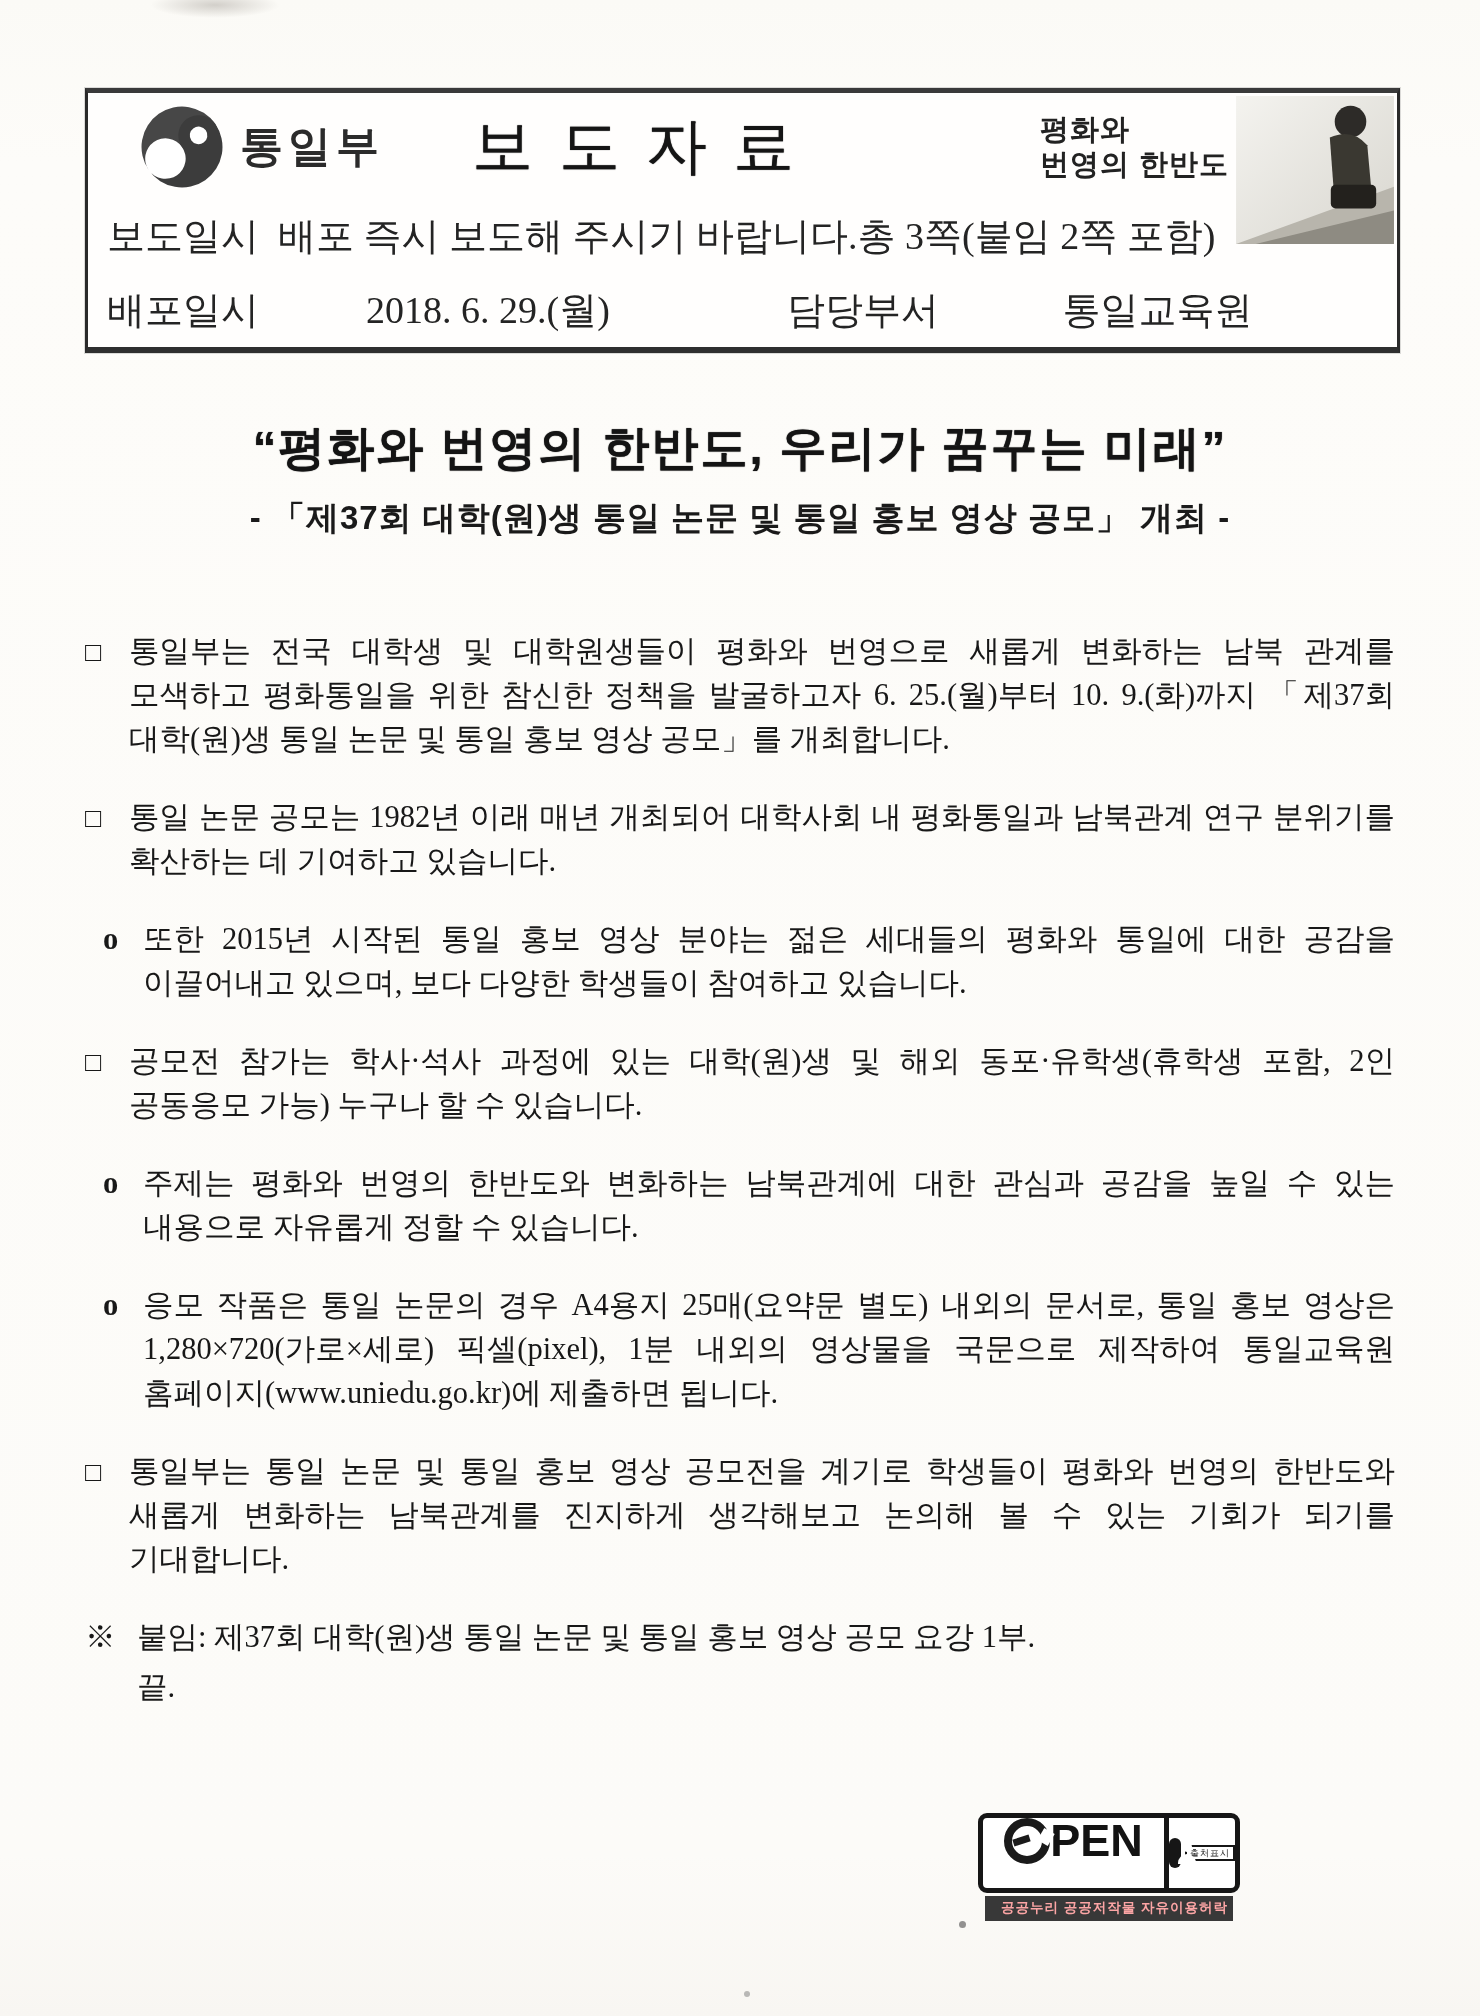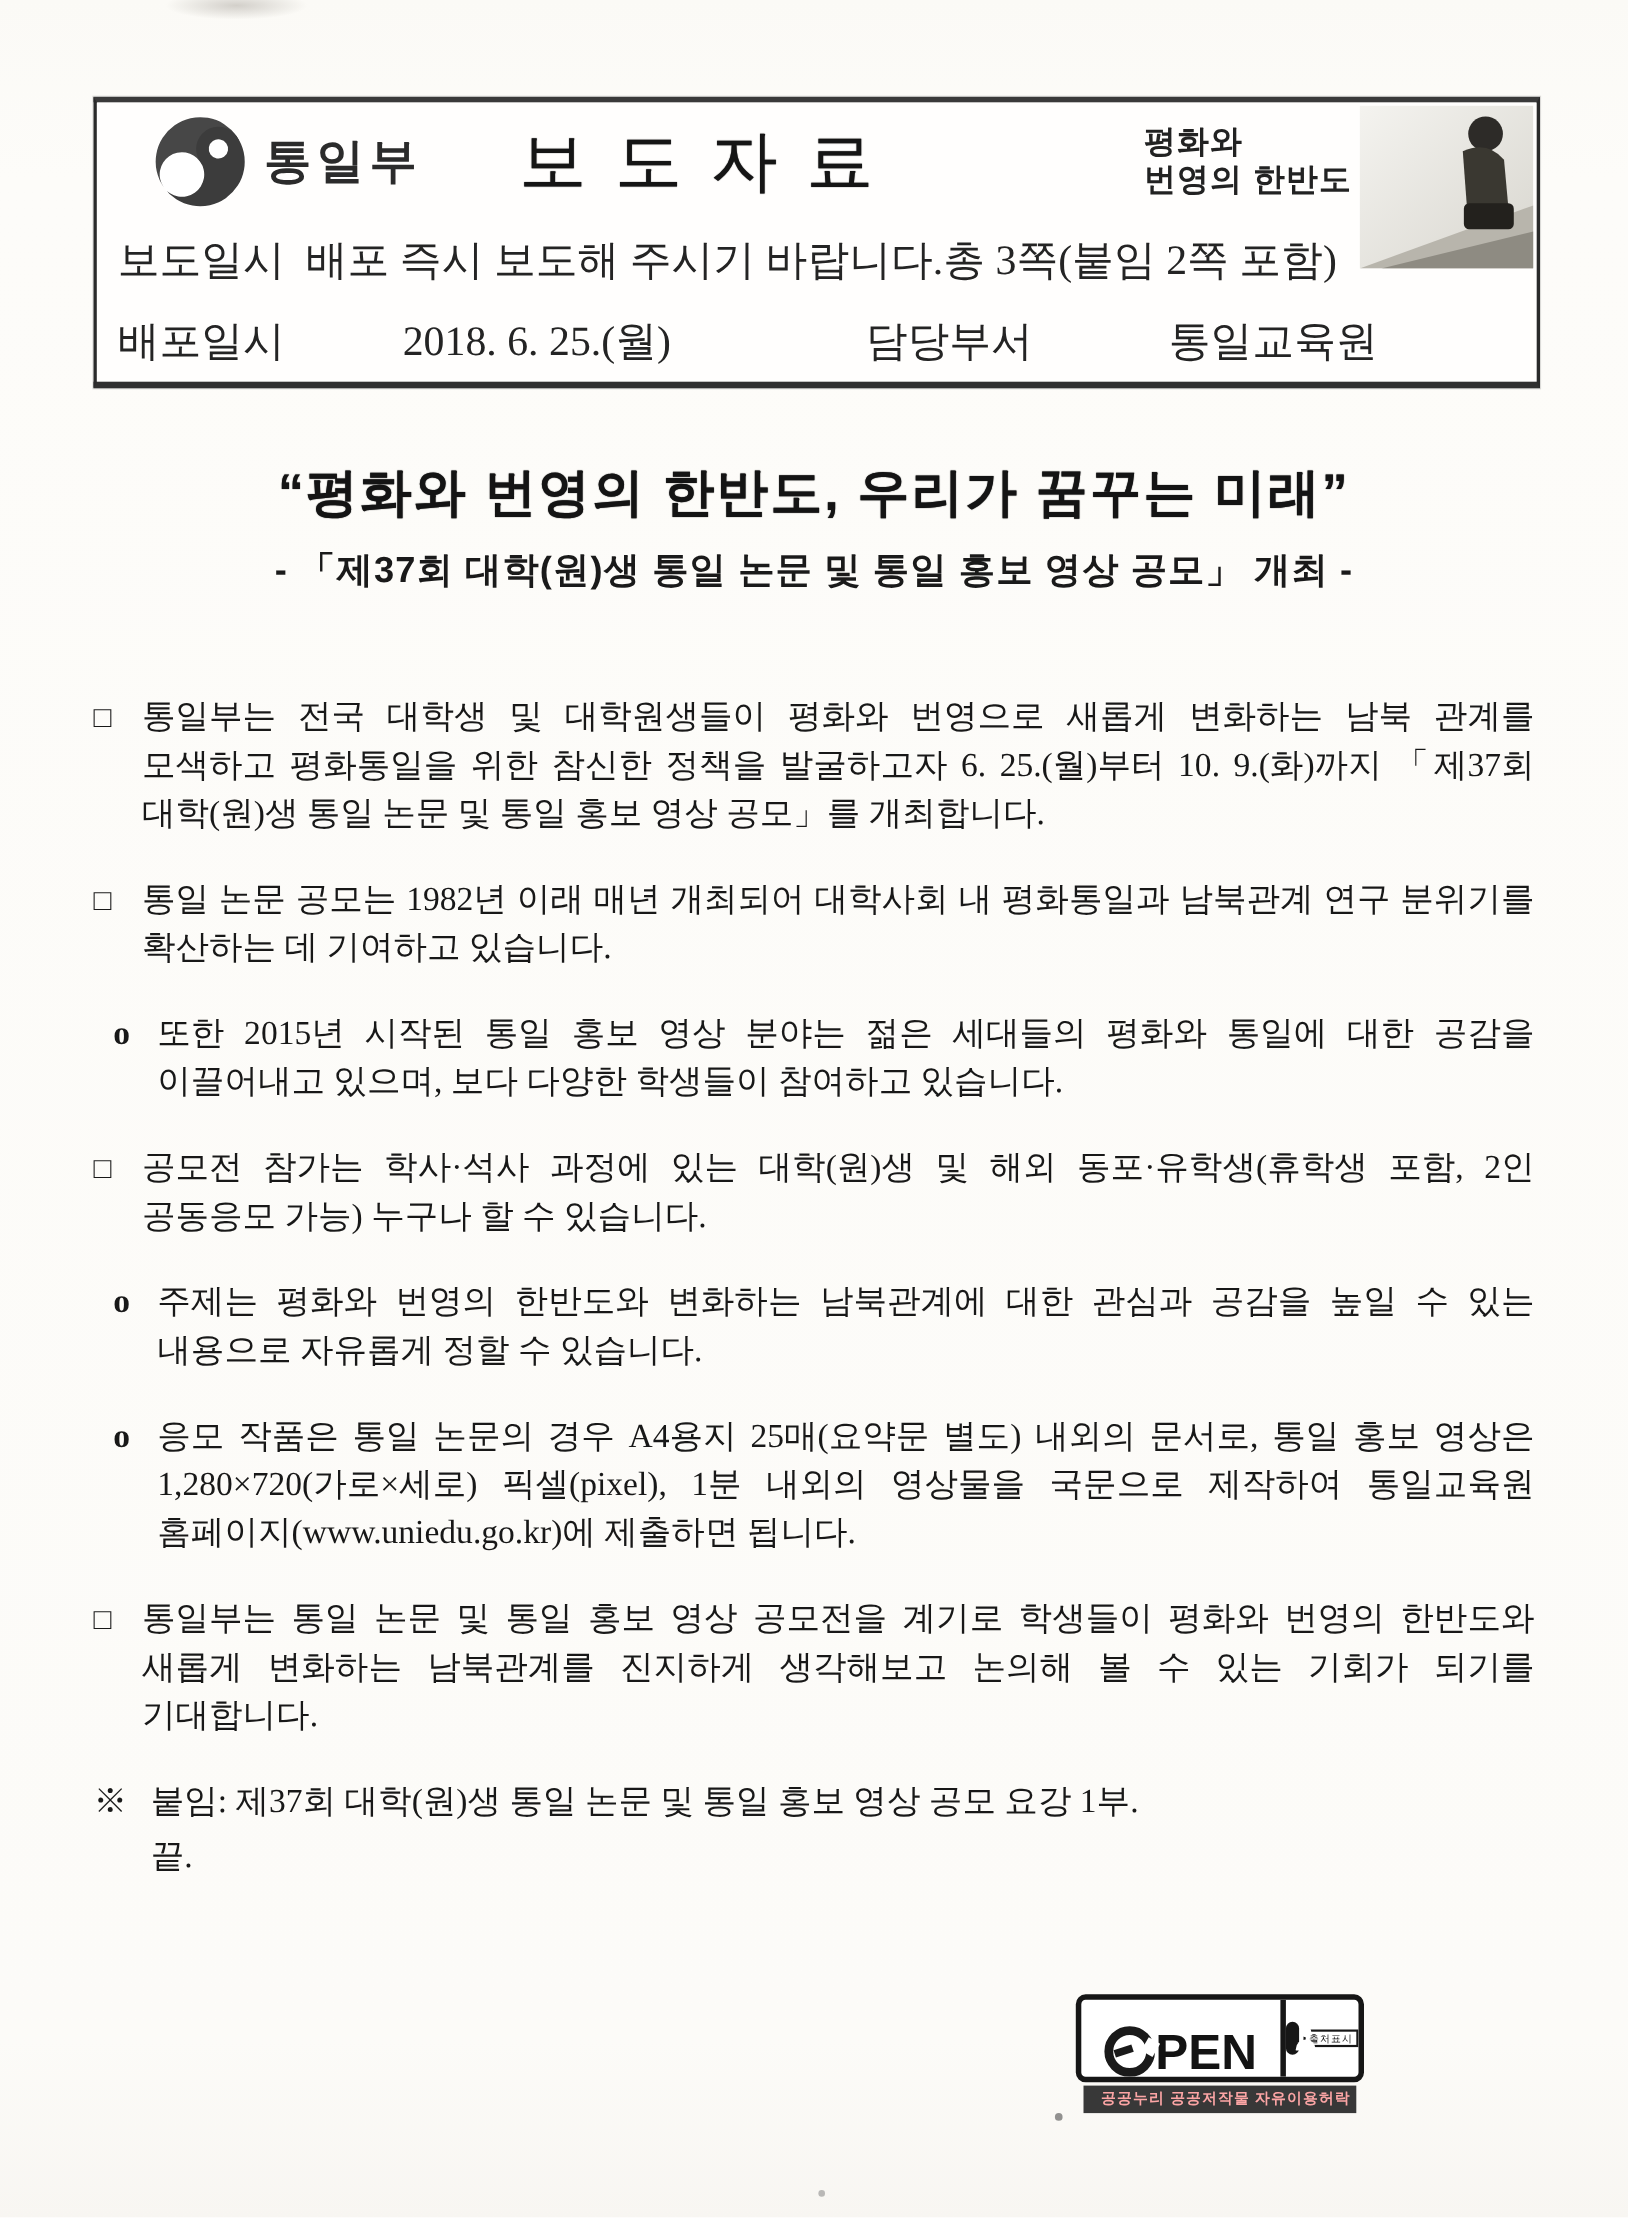--- a/index.html
+++ b/index.html
@@ -76,21 +76,21 @@
   .para.star{padding-left:52px;margin-bottom:6px;}
   .para.star .mk{left:0;}
   .closing{padding-left:52px;font-size:30.5px;line-height:44px;color:#181818;}
 
   
   .opengov{position:absolute;left:978px;top:1813px;width:262px;font-family:"Liberation Sans","DejaVu Sans",sans-serif;}
   .open-box{
     border:5px solid #161616;border-radius:9px;background:#fff;
     display:flex;align-items:stretch;height:80px;box-sizing:border-box;overflow:hidden;
   }
-  .open-left{flex:1;display:flex;align-items:flex-end;justify-content:center;padding:0 4px;}
+  .open-left{flex:1;display:flex;align-items:flex-start;justify-content:center;padding:0 4px;}
   .open-o{width:46px;height:46px;border:8px solid #1a1a1a;border-radius:50%;position:relative;box-sizing:border-box;flex:0 0 auto;}
   .open-o::before{content:"";position:absolute;right:-10px;top:4px;width:12px;height:14px;background:#fff;transform:rotate(30deg);}
   .open-o::after{content:"";position:absolute;left:1px;top:11px;width:17px;height:7px;background:#1a1a1a;transform:rotate(-18deg);}
   .open-pen{font-weight:900;font-size:45px;letter-spacing:0;color:#131313;line-height:1;}
   .open-right{width:66px;border-left:5px solid #161616;display:flex;flex-direction:row;align-items:center;justify-content:center;gap:4px;padding:4px 0;}
   .badge{width:36px;height:30px;background:#161616;border-radius:7px;position:relative;}
   .badge::before{content:"";position:absolute;left:13px;top:4px;width:10px;height:10px;border-radius:50%;background:#fff;}
   .badge::after{content:"";position:absolute;left:9px;bottom:4px;width:18px;height:10px;border-radius:9px 9px 0 0;background:#fff;}
   .badge-label{border:2px solid #161616;font-size:9px;line-height:12px;padding:0 3px;letter-spacing:1px;color:#111;white-space:nowrap;}
   .open-band{
@@ -139,21 +139,21 @@
         <rect x="96" y="90" width="46" height="24" rx="5" fill="#23211d"></rect>
       </svg>
     </div>
     <div class="hdr-row">
       <div class="cell r1-label">보도일시</div>
       <div class="cell r1-value">배포 즉시 보도해 주시기 바랍니다.</div>
       <div class="cell r1-extra">총 3쪽(붙임 2쪽 포함)</div>
     </div>
     <div class="hdr-row">
       <div class="cell r2-label">배포일시</div>
-      <div class="cell r2-value">2018. 6. 25.(월)</div>
+      <div class="cell r2-value">2018. 6. 29.(월)</div>
       <div class="cell r2-label2">담당부서</div>
       <div class="cell r2-value2">통일교육원</div>
     </div>
   </div>
 
   <div class="title-wrap">
     <div class="title-main">“평화와 번영의 한반도, 우리가 꿈꾸는 미래”</div>
     <div class="title-sub">- 「제37회 대학(원)생 통일 논문 및 통일 홍보 영상 공모」 개최 -</div>
   </div>
 

